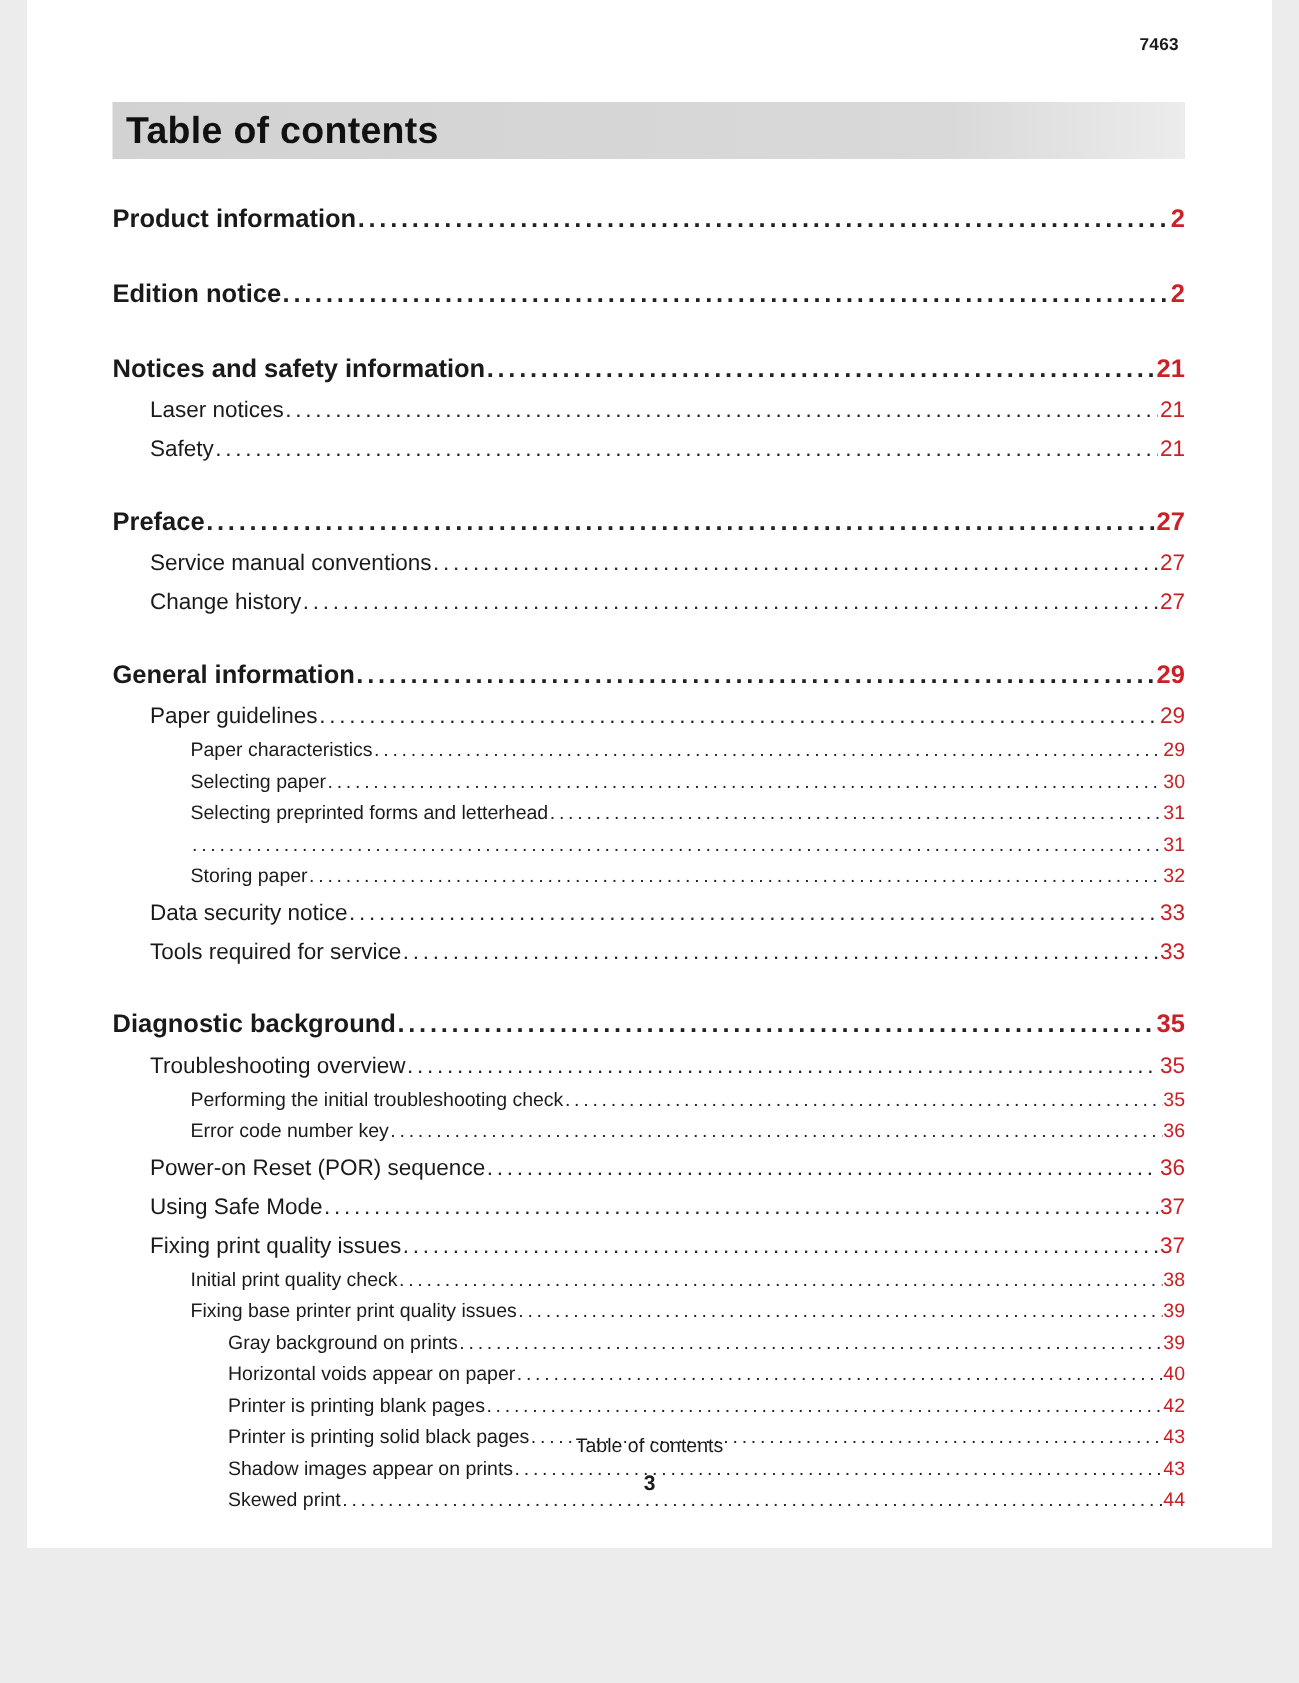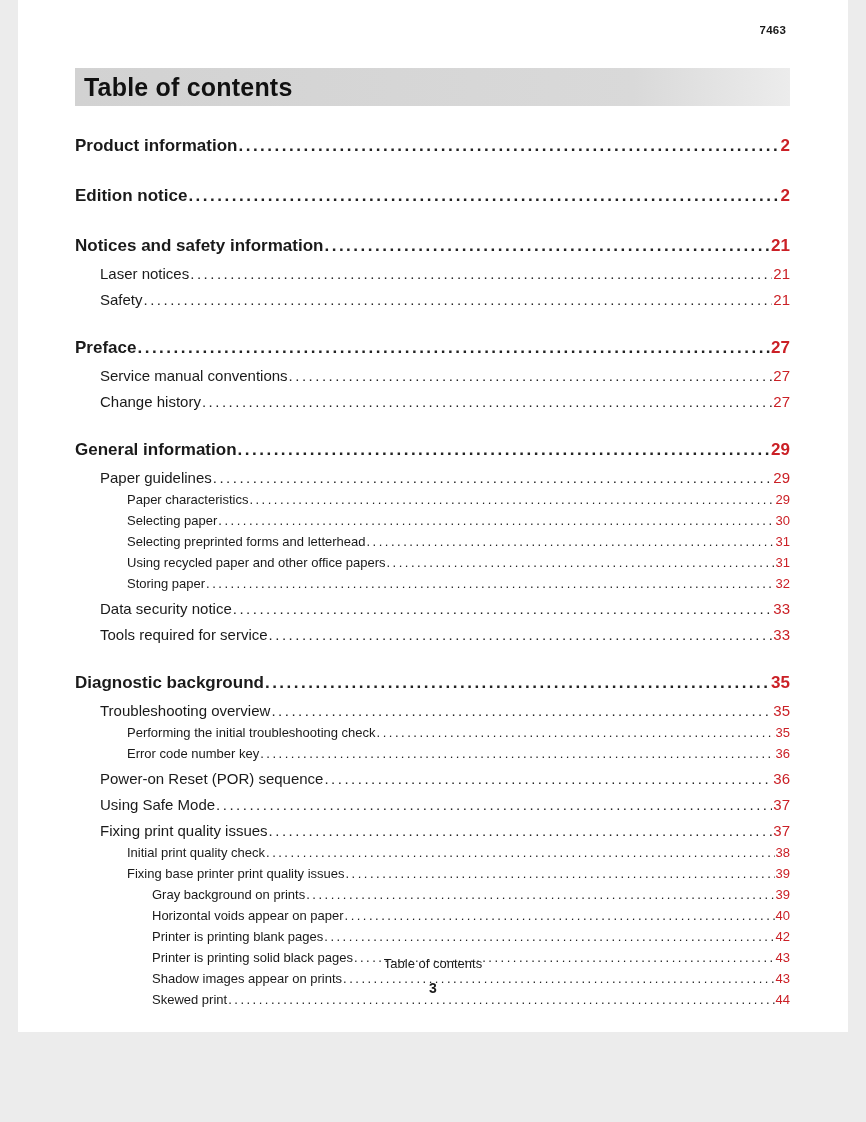--- a/index.html
+++ b/index.html
@@ -170,21 +170,20 @@
         <span class="lbl">Selecting paper</span>
         <span class="dots"></span>
         <span class="pg">30</span>
       </div>
       <div class="row lvl3">
         <span class="lbl">Selecting preprinted forms and letterhead</span>
         <span class="dots"></span>
         <span class="pg">31</span>
       </div>
       <div class="row lvl3">
-        <span class="lbl">Using recycled paper and other office papers</span>
         <span class="dots"></span>
         <span class="pg">31</span>
       </div>
       <div class="row lvl3">
         <span class="lbl">Storing paper</span>
         <span class="dots"></span>
         <span class="pg">32</span>
       </div>
       <div class="row lvl2">
         <span class="lbl">Data security notice</span>

